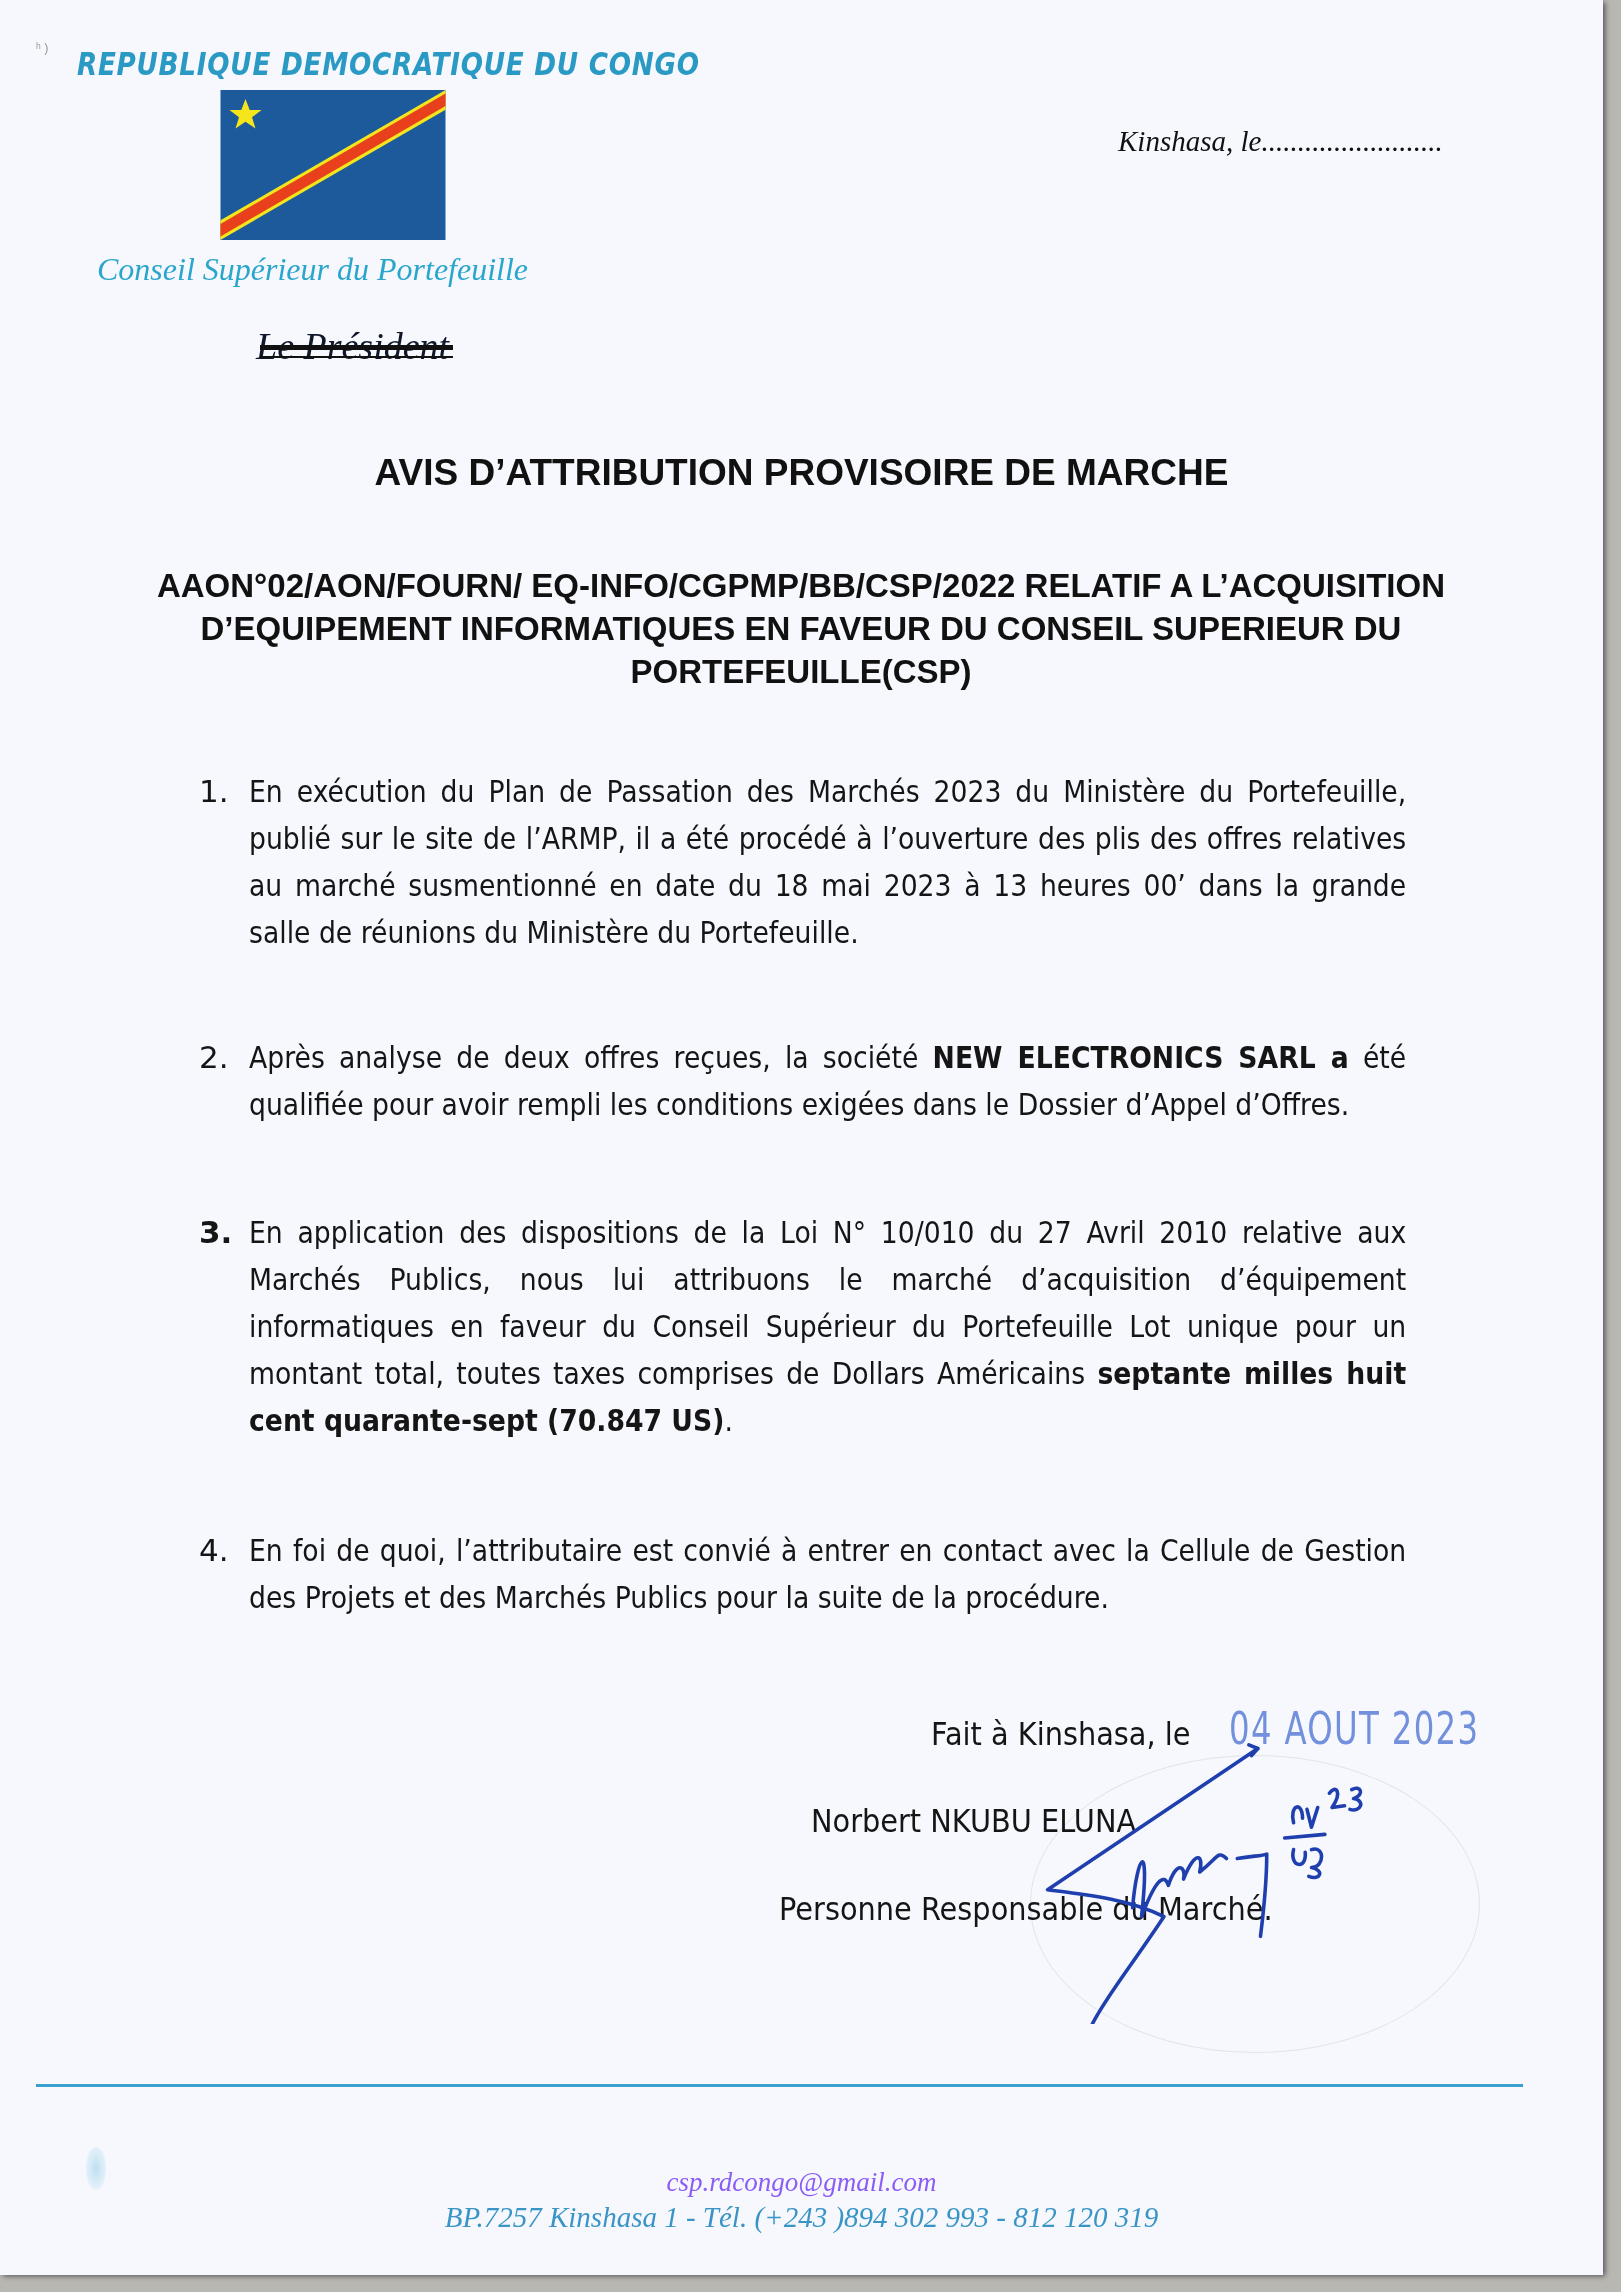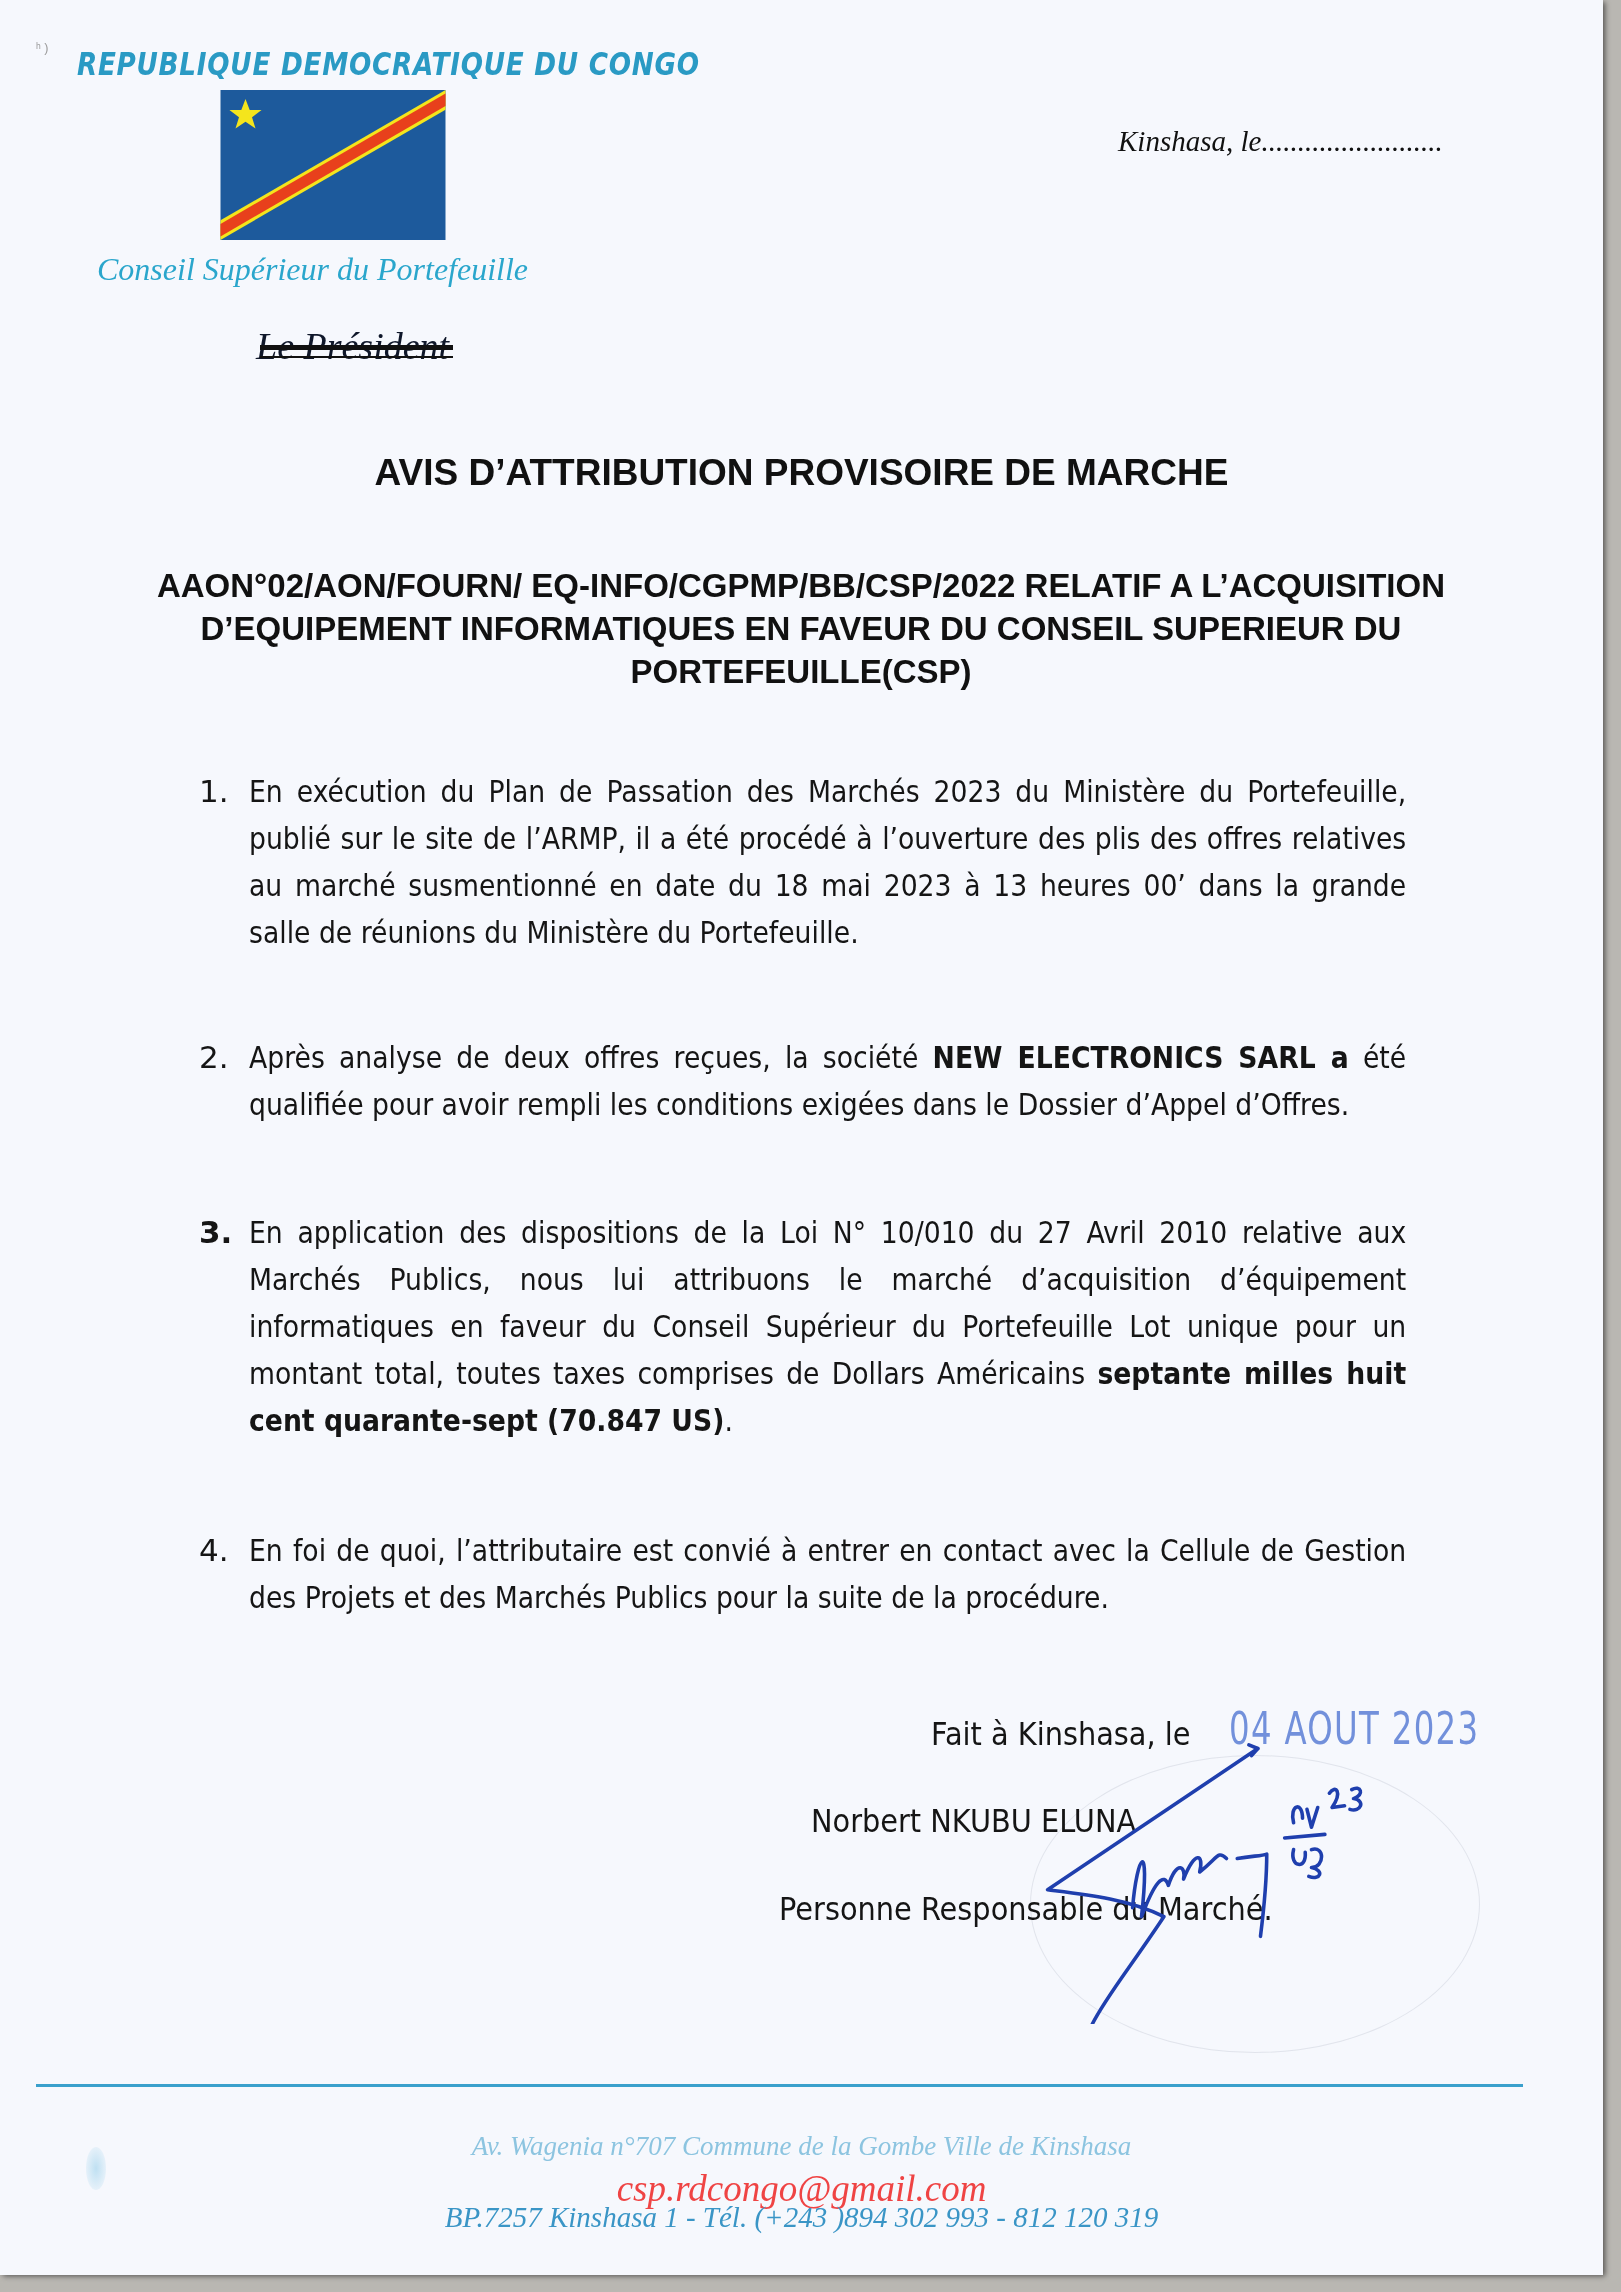--- a/index.html
+++ b/index.html
@@ -74,21 +74,21 @@
   }
   .signature { left: 949px; top: 1702px; width: 555px; height: 322px; }
 
   
   .footer-rule { left: 36px; top: 2084px; width: 1487px; height: 2.7px; background: #3aa0cc; }
   .footer-line {
     left: 0; width: 1603px; text-align: center; font-style: italic;
     font-family: "Liberation Serif", serif; white-space: nowrap;
   }
   .f1 { top: 2131px; font-size: 27px; color: #8cc4e0; }
-  .f2 { top: 2167px; font-size: 37px; color: #ef4444; }
+  .f2 { top: 2167px; font-size: 27px; color: #8b5cf6; }
   .f3 { top: 2201px; font-size: 29px; color: #3a95c6; }
   .watermark-dot {
     left: 86px; top: 2147px; width: 19.7px; height: 43px; border-radius: 50%;
     background: radial-gradient(#bfe0f2, rgba(191,224,242,0));
   }
   .margin-mark { left: 36px; top: 41px; font-size: 12.5px; color: #999; }
 </style>
 </head>
 <body>
 
@@ -147,17 +147,16 @@
     <path class="ink" d="M205 230 C 210 170 225 150 215 240 C 230 200 240 190 245 205 C 255 175 265 185 262 198 C 275 165 285 170 280 190 C 300 175 300 165 310 175" stroke="#1f3fae"></path>
     <path class="ink" d="M322 175 C 340 172 350 172 355 170 C 355 200 352 230 348 262" stroke="#1f3fae"></path>
     <path class="ink" d="M385 135 C 380 115 395 110 395 130 M 400 120 L 405 140 L 412 118" stroke="#1f3fae"></path>
     <path class="ink" d="M375 152 L 420 148" stroke="#1f3fae"></path>
     <path class="ink" d="M385 165 C 380 185 400 188 398 168 M 405 165 C 420 160 420 185 405 185 C 420 188 415 200 402 195" stroke="#1f3fae"></path>
     <path class="ink" d="M425 102 C 432 92 440 100 428 118 L 442 116 M 450 98 C 460 92 465 104 452 108 C 466 110 460 124 448 120" stroke="#1f3fae"></path>
   </svg>
 
   <div class="abs footer-rule" style="background: rgb(58, 160, 204);"></div>
   <div class="abs watermark-dot"></div>
-  <div class="abs footer-line f1">Av. Wagenia n°707 Commune de la Gombe Ville de Kinshasa</div>
   <div class="abs footer-line f2">csp.rdcongo@gmail.com</div>
   <div class="abs footer-line f3">BP.7257 Kinshasa 1 - Tél. (+243 )894 302 993 - 812 120 319</div>
 </div>
 
 
 </body></html>

